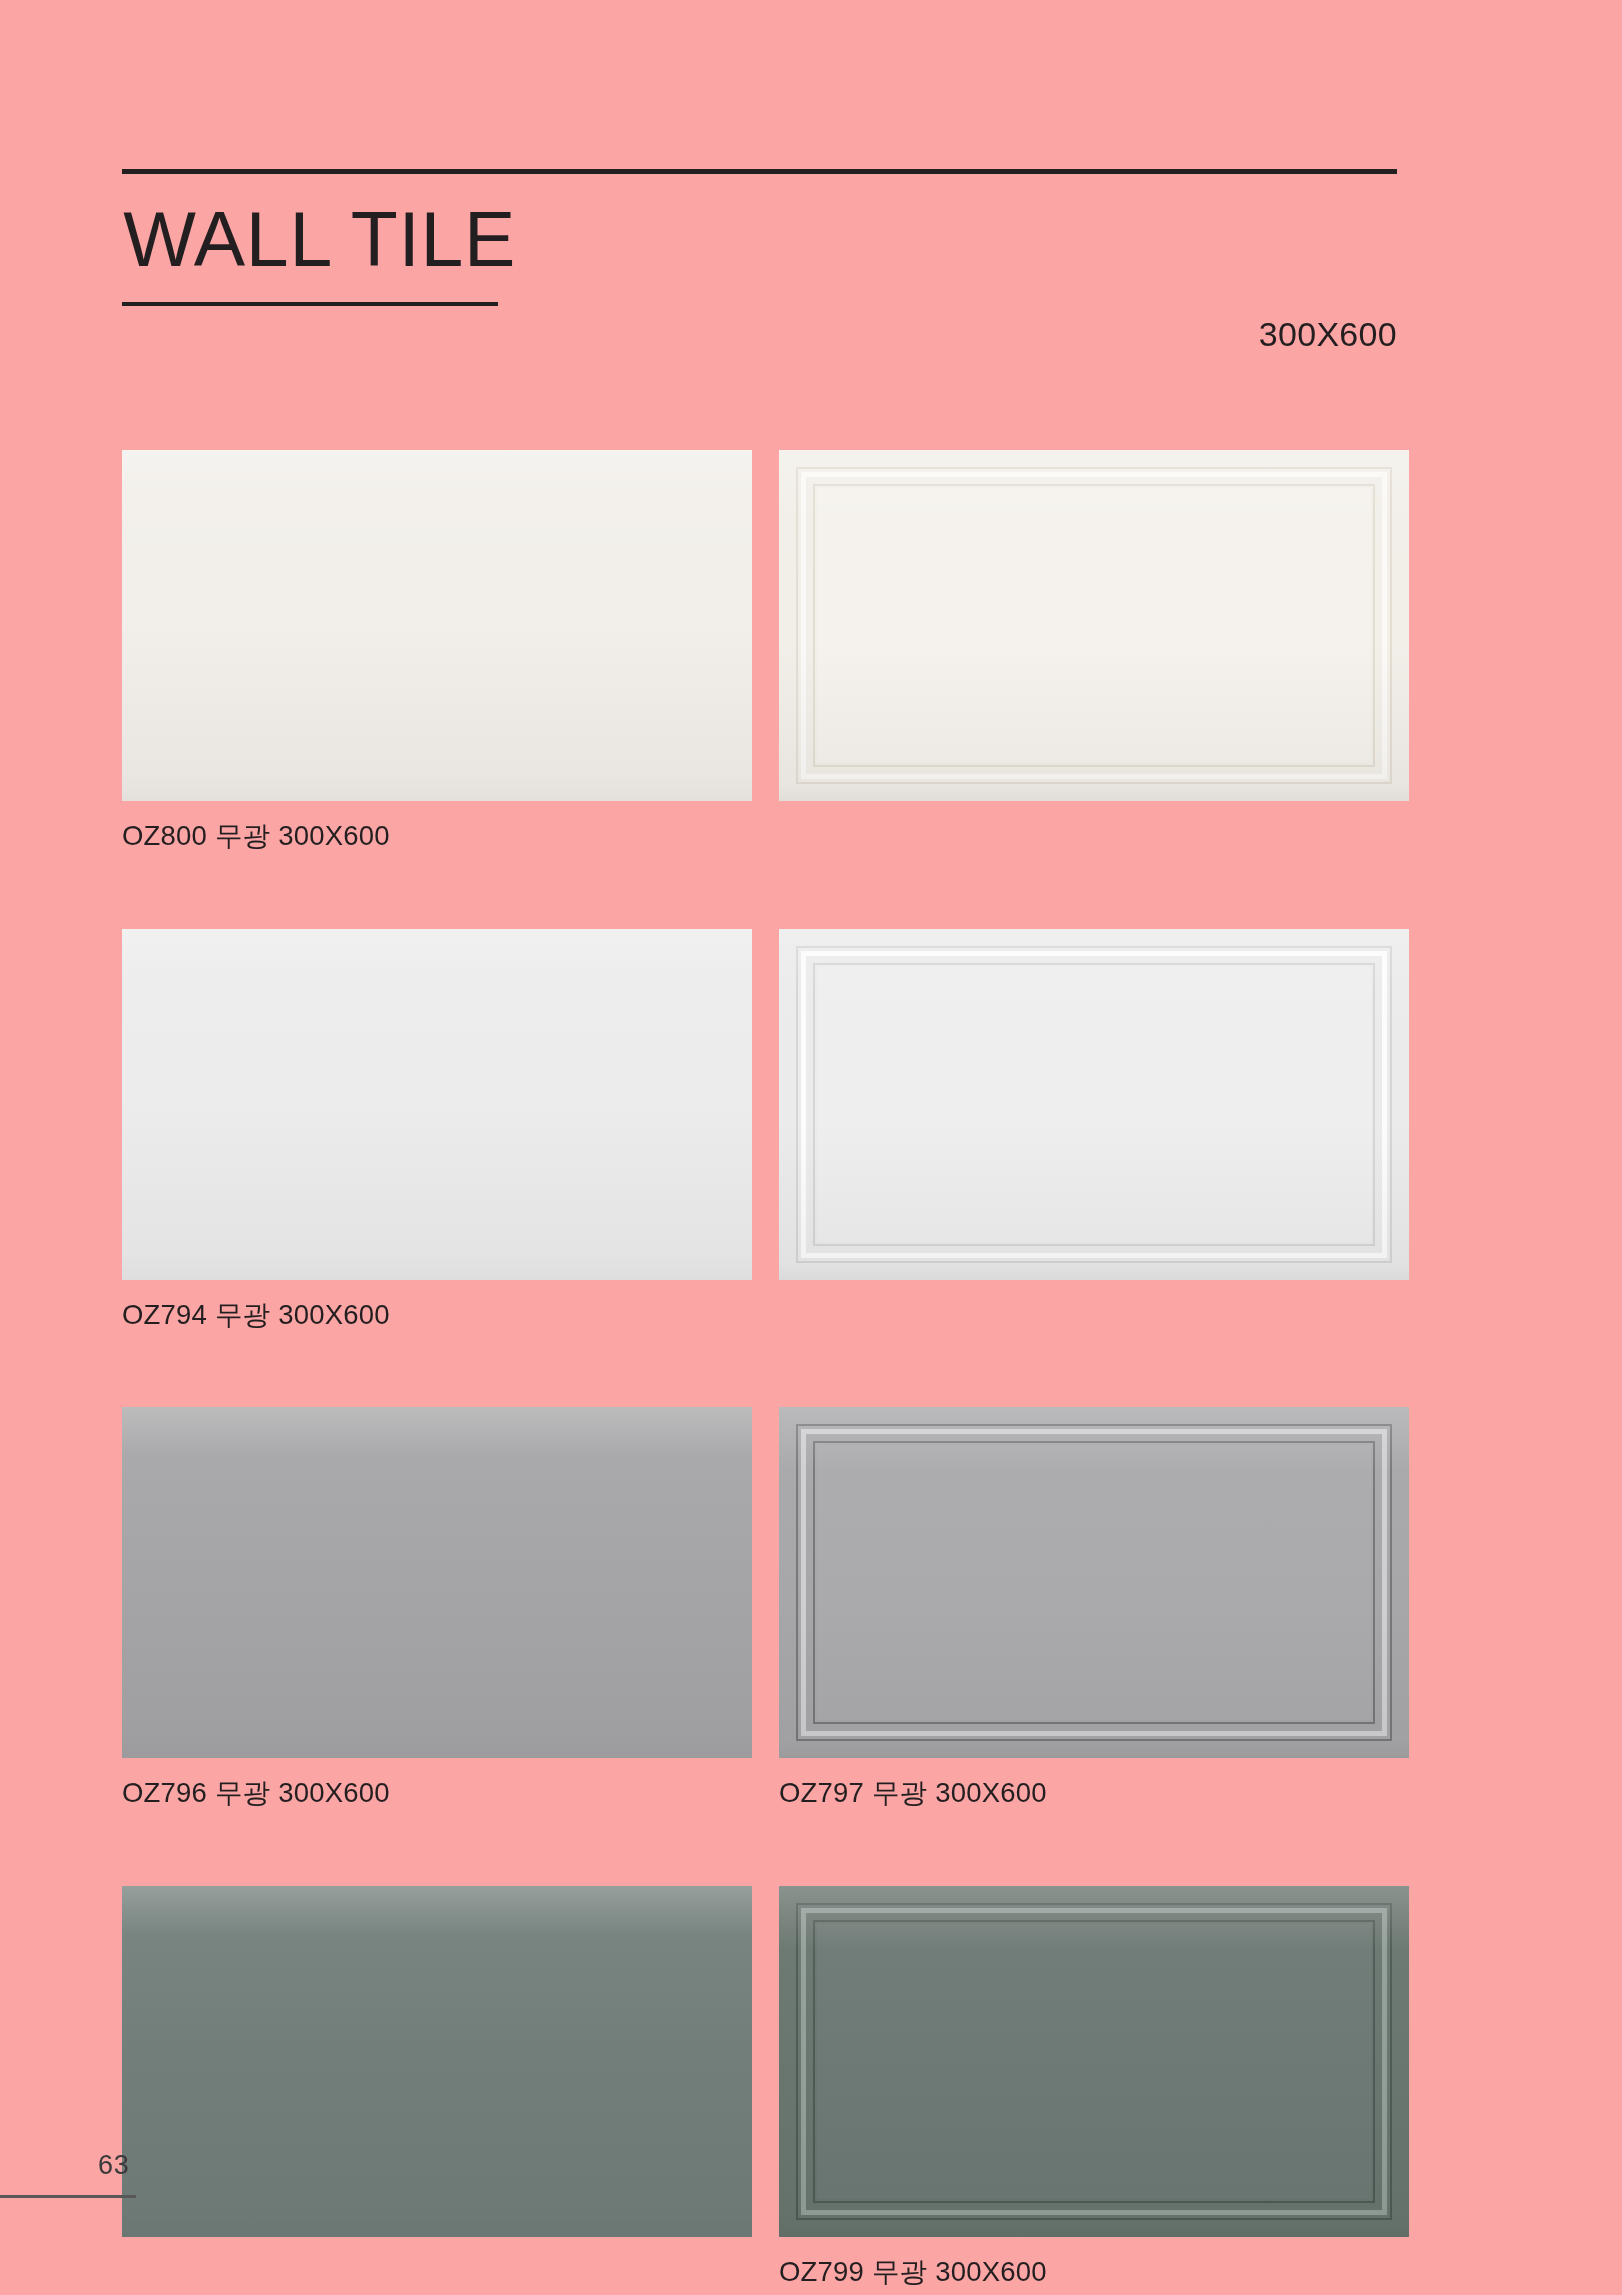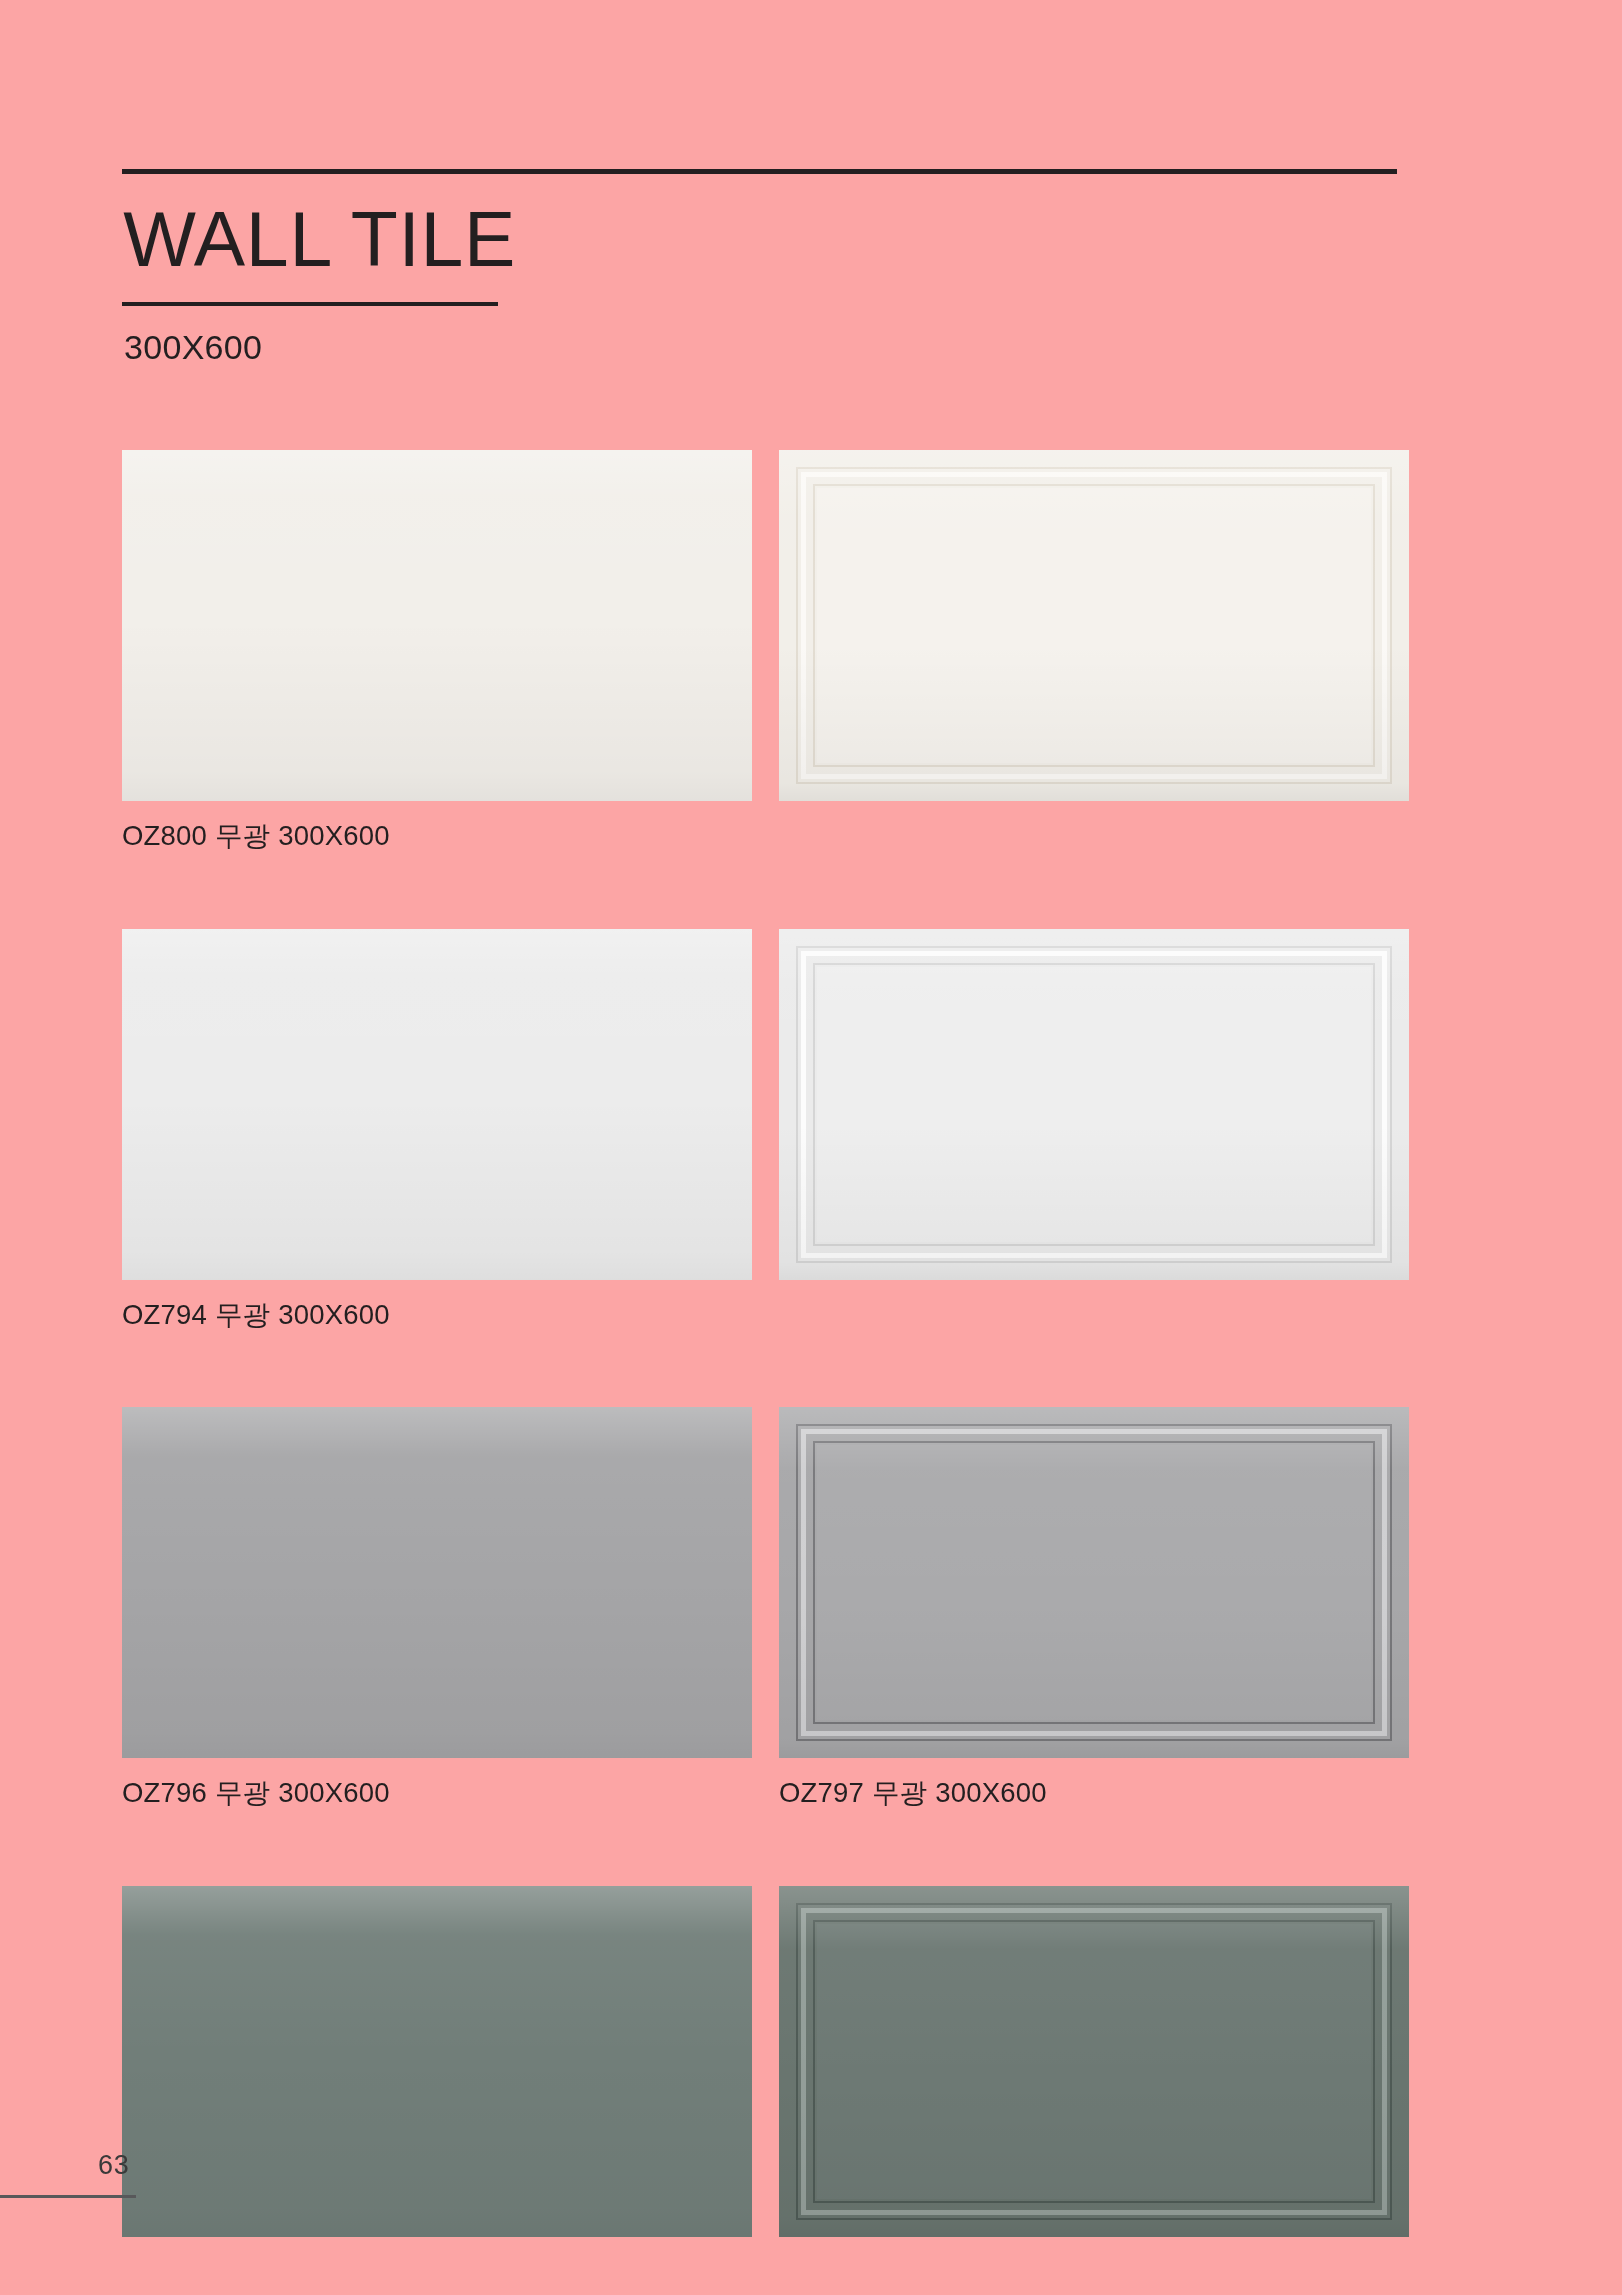--- a/index.html
+++ b/index.html
@@ -50,23 +50,24 @@
     height: 4.6px;
     background: #231f20;
     margin-top: 23.6px;
   }
 
   .page-subtitle {
     font-size: 34px;
     font-weight: 400;
     color: #231f20;
     line-height: 1.0;
-    margin-top: 24px;
+    margin-top: 11px;
     margin-left: 2px;
     letter-spacing: 0.3px;
+    text-align: right;
   }
 
   
   .grid {
     position: absolute;
     left: 122px;
     top: 450px;
     width: 1275px;
     display: grid;
     grid-template-columns: 630px 630px;
@@ -236,20 +237,21 @@
         <div class="swatch plain" style="background: rgb(113, 126, 121);"></div>
       </div>
       <div class="tile-cell">
         <div class="swatch framed" style="background: rgb(105, 117, 111);">
           <div class="ring ring-groove1" style="border-color: rgb(78, 90, 85);"></div>
           <div class="ring ring-bead" style="border-color: rgb(147, 158, 153);"></div>
           <div class="ring ring-groove2" style="border-color: rgb(78, 90, 85);"></div>
           <div class="panel" style="background: rgb(109, 121, 116);"></div>
           <div class="sheen"></div>
         </div>
+        <div class="caption">OZ799 무광 300X600</div>
       </div>
     </div>
 
   <div class="footer">
     <div class="page-number">63</div>
     <div class="rule-footer"></div>
   </div>
 
 </div>
 

